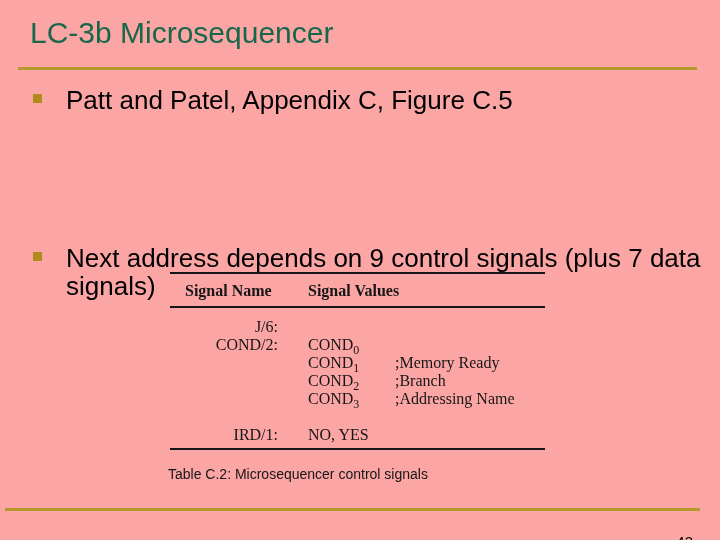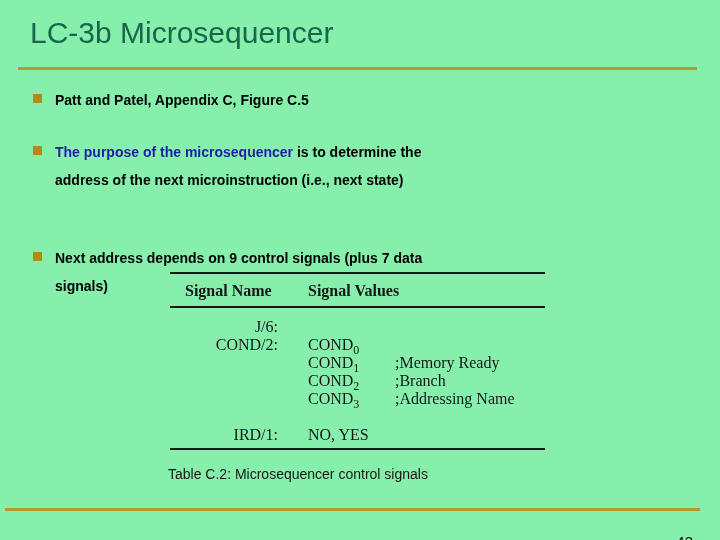--- a/index.html
+++ b/index.html
@@ -1,20 +1,20 @@
 <!DOCTYPE html>
 <html><head>
 <meta charset="utf-8">
 <style>
   html, body { margin: 0; padding: 0; background: #ffffff; }
   .slide {
     position: relative;
     width: 720px;
     height: 540px;
-    background: #86efac;
+    background: #fca5a5;
     overflow: hidden;
     font-family: "Liberation Sans", sans-serif;
   }
 
   
   .title {
     position: absolute;
     left: 30px;
     top: 15px;
     font-size: 30px;
@@ -38,25 +38,24 @@
     align-items: flex-start;
   }
   .bullet-marker {
     flex: 0 0 auto;
     width: 9px;
     height: 9px;
     margin-top: 8px;
     background: #B18A1C;
   }
   .bullet-body {
-    margin-left: 13px;
-    font-size: 14px;
+    margin-left: 24px;
+    font-size: 26px;
     line-height: 28px;
     color: #000000;
-    font-weight: bold;
   }
   .bullet-line { white-space: nowrap; }
   .em-blue { color: #1E1EA3; }
 
   
   .ctable {
     position: absolute;
     left: 170px;
     top: 272px;
     width: 375px;
@@ -115,27 +114,20 @@
   <div class="title">LC-3b Microsequencer</div>
   <div class="rule rule-top"></div>
 
   <div class="bullet" style="top:86px;">
     <div class="bullet-marker"></div>
     <div class="bullet-body">
       <div class="bullet-line">Patt and Patel, Appendix C, Figure C.5</div>
     </div>
   </div>
 
-  <div class="bullet" style="top:138px;">
-    <div class="bullet-marker"></div>
-    <div class="bullet-body">
-      <div class="bullet-line"><span class="em-blue">The purpose of the microsequencer</span><span> is to determine the</span></div>
-      <div class="bullet-line">address of the next microinstruction (i.e., next state)</div>
-    </div>
-  </div>
 
   <div class="bullet" style="top:244px;">
     <div class="bullet-marker"></div>
     <div class="bullet-body">
       <div class="bullet-line">Next address depends on 9 control signals (plus 7 data</div>
       <div class="bullet-line">signals)</div>
     </div>
   </div>
 
   <div class="ctable">

